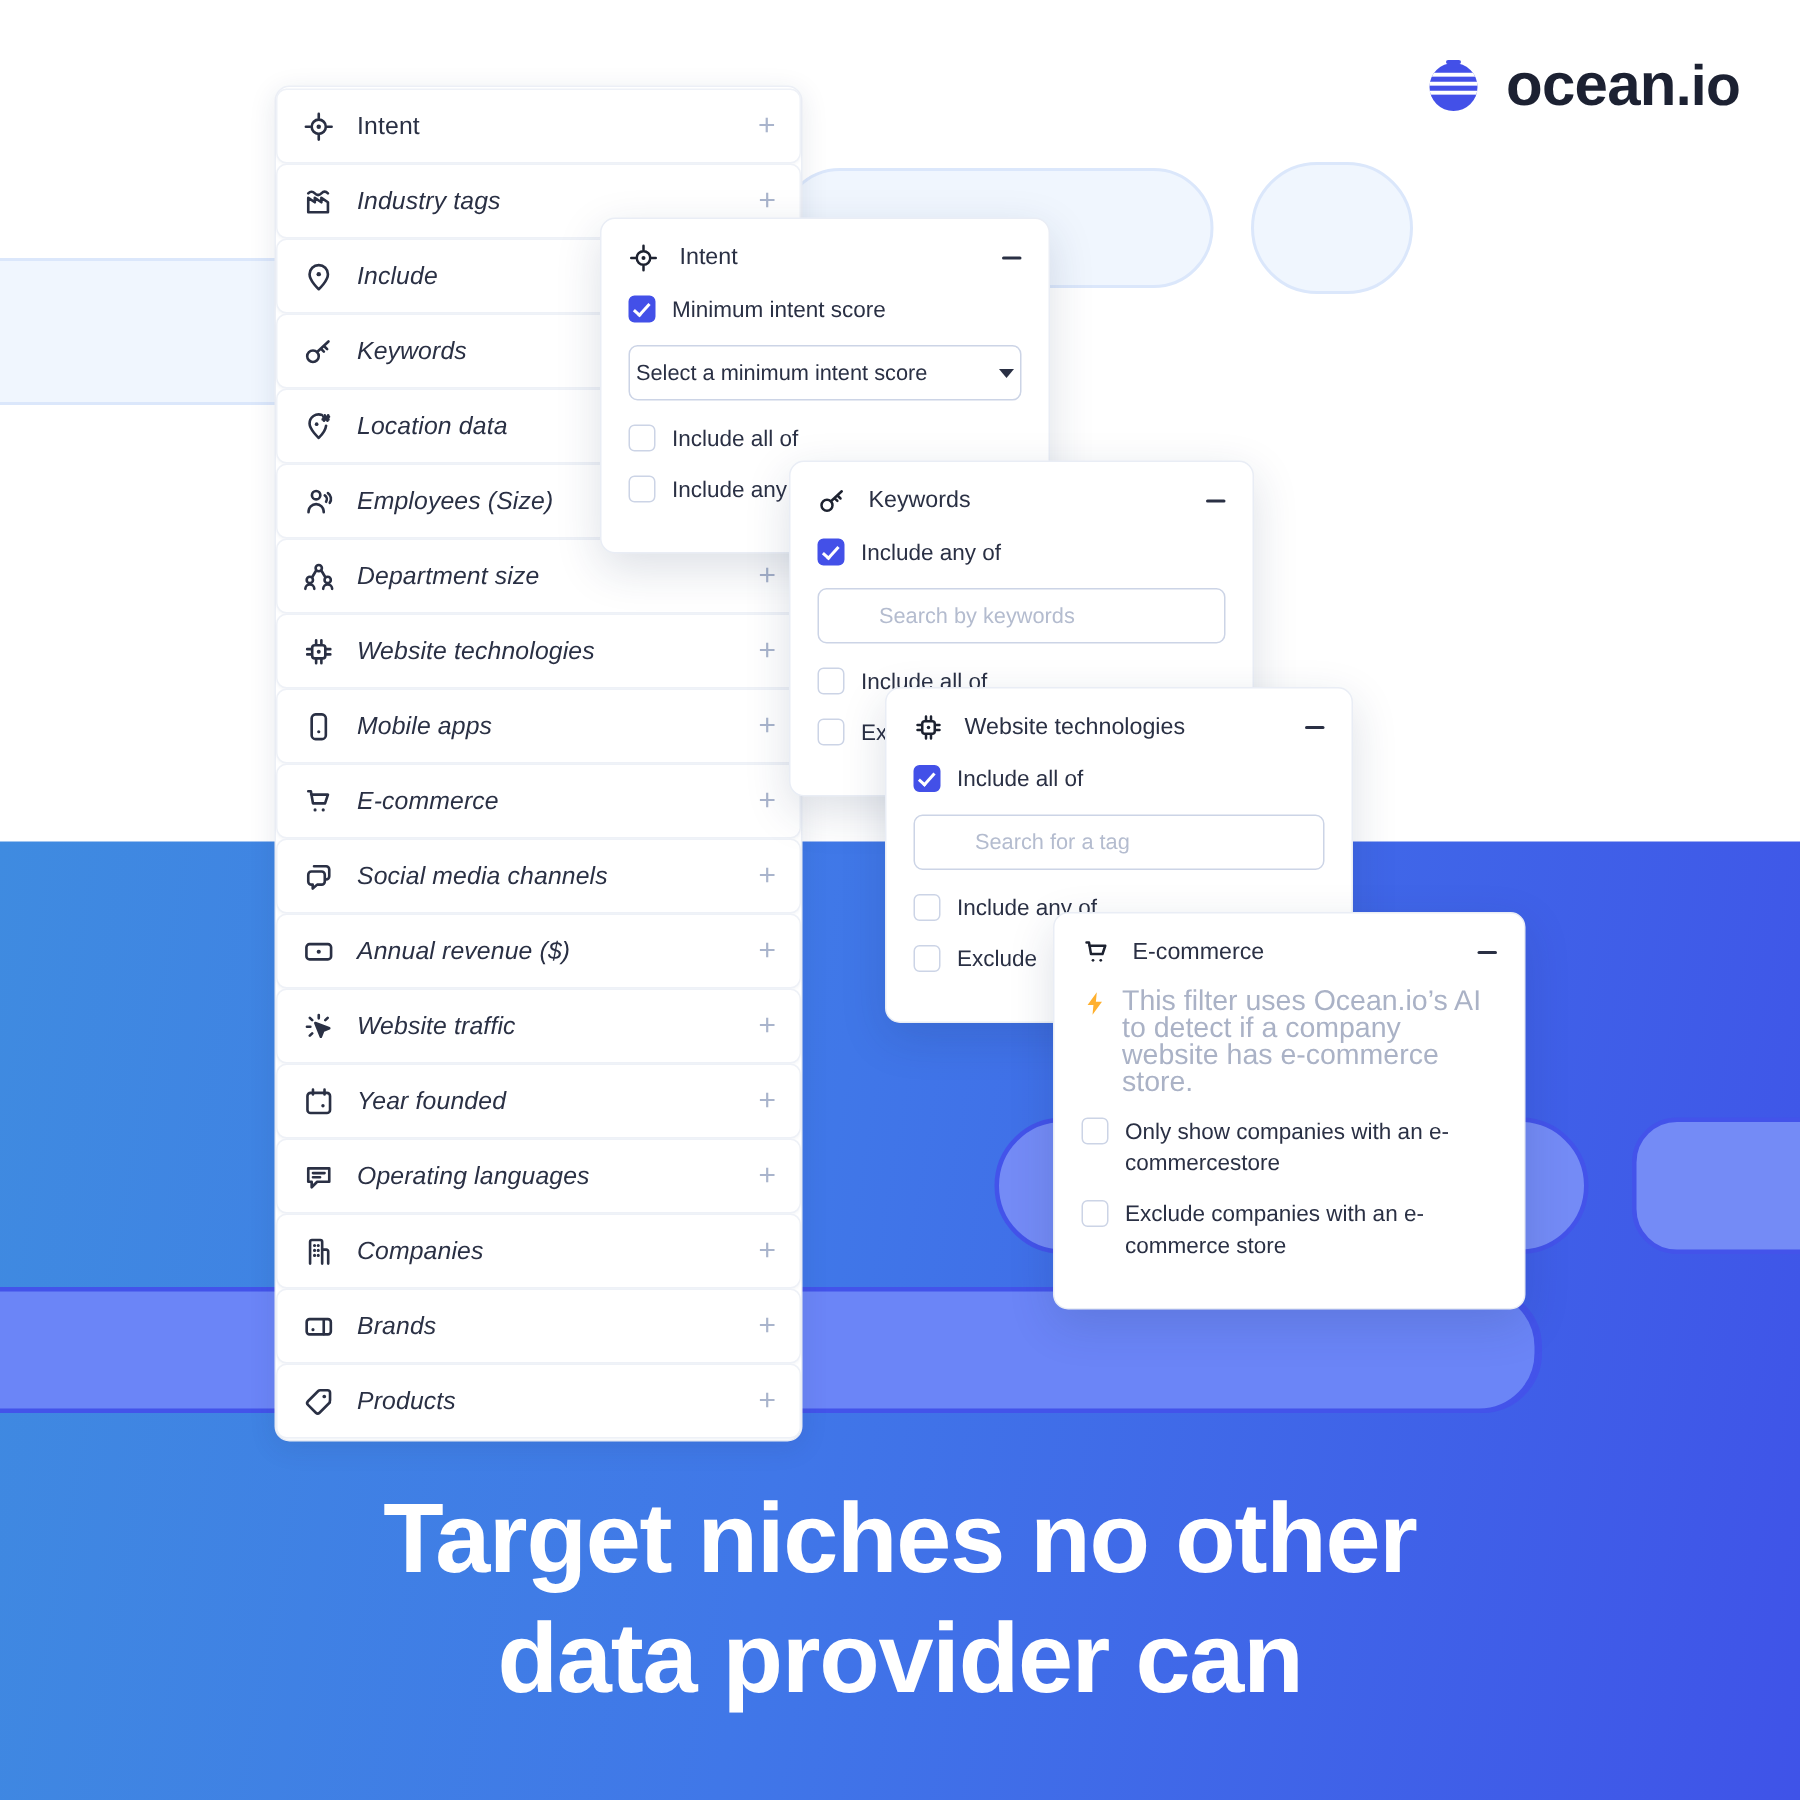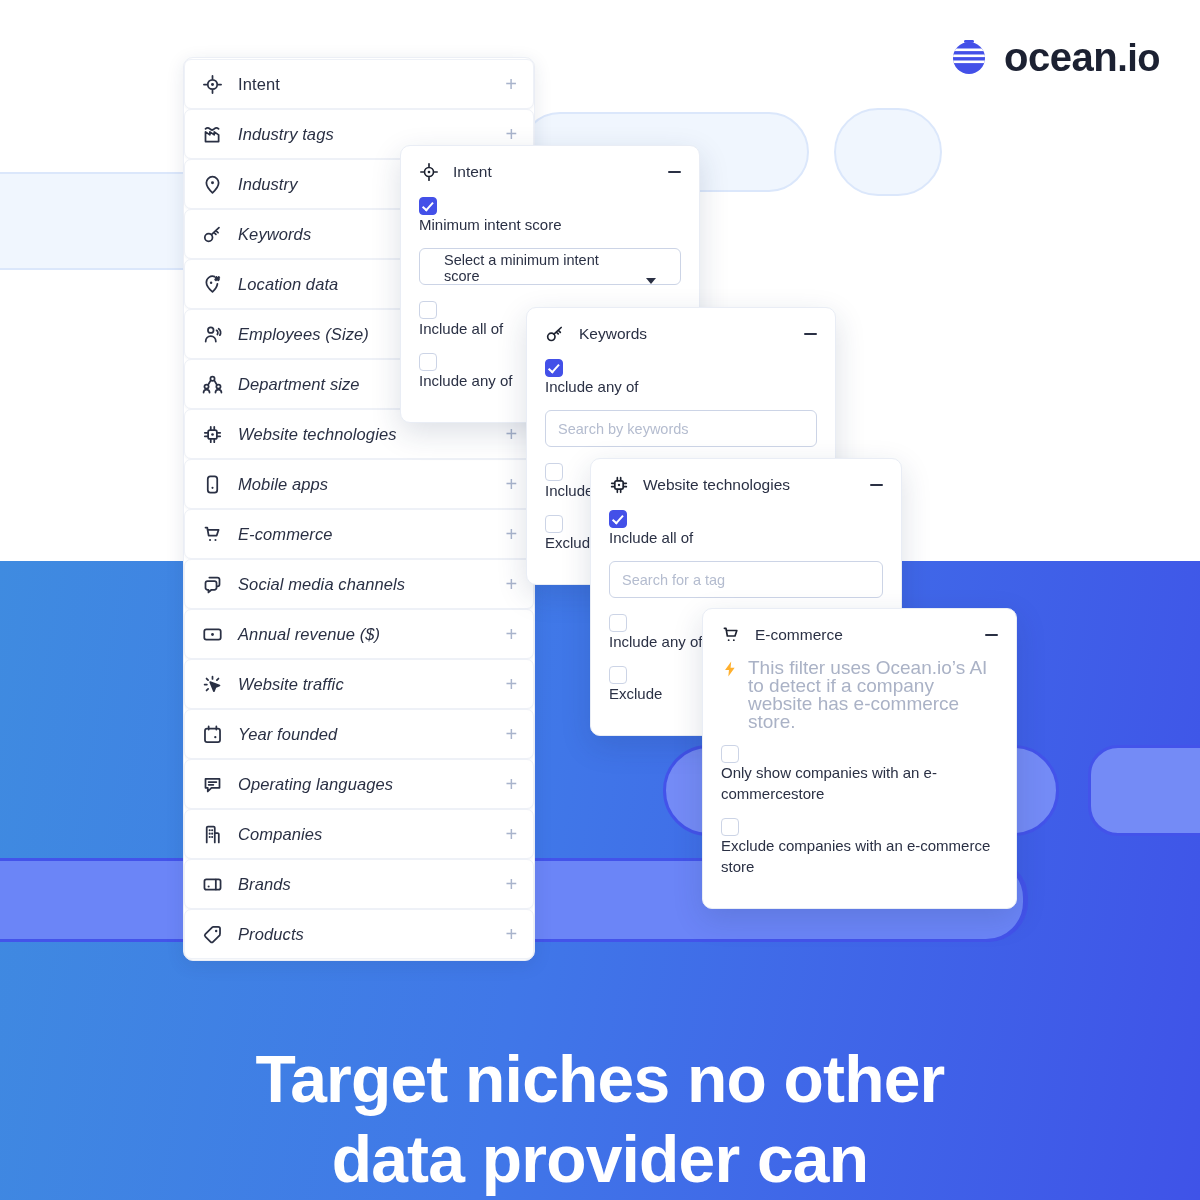--- a/index.html
+++ b/index.html
@@ -166,21 +166,20 @@
   .panel-head .pminus {
     width: 13px; height: 2.4px;
     background: #2a3044;
     border-radius: 2px;
     margin-left: 10px;
   }
   .opt {
     display: flex;
     align-items: flex-start;
     margin-bottom: 13px;
-    flex-direction: column;
   }
   .cbox {
     width: 18px; height: 18px;
     flex: 0 0 18px;
     border: 1.6px solid #ccd4e6;
     border-radius: 4px;
     background: #ffffff;
     box-sizing: border-box;
     margin-right: 11px;
     position: relative;
@@ -199,25 +198,25 @@
     border-width: 0 2px 2px 0;
     transform: rotate(42deg);
   }
   .opt .otext {
     font-size: 15px;
     color: #2a3044;
     line-height: 21px;
   }
   .sel {
     display: flex;
-    align-items: flex-end;
+    align-items: center;
     height: 37px;
     border: 1px solid #ccd4e6;
     border-radius: 6px;
-    padding: 0 24px;
+    padding: 0 4px;
     margin-bottom: 15px;
     box-sizing: border-box;
   }
   .sel .seltext {
     font-size: 14.5px;
     color: #2a3044;
     flex: 1 1 auto;
   }
   .caret {
     width: 0; height: 0;
@@ -232,20 +231,21 @@
     height: 37px;
     border: 1px solid #ccd4e6;
     border-radius: 6px;
     padding: 0 12px;
     margin-bottom: 15px;
     box-sizing: border-box;
   }
   .txtinput .ph {
     font-size: 14.5px;
     color: #b4bccf;
+    margin-left: 28px;
   }
   .ai-note {
     display: flex;
     align-items: flex-start;
     margin-bottom: 13px;
   }
   .ai-note .bolt {
     flex: 0 0 18px;
     width: 18px;
     margin-right: 9px;
@@ -288,21 +288,21 @@
   }
   .logo-text .io {
     color: #1c2132;
     font-weight: 700;
     font-size: 38px;
   }
 
   
   .headline {
     position: absolute;
-    left: 0; top: 1039px;
+    left: 0; top: 985px;
     width: 1200px;
     text-align: center;
     color: #ffffff;
     font-size: 66px;
     font-weight: 700;
     line-height: 80px;
     letter-spacing: -0.8px;
   }
   .headline .line { display: block; }
 </style>
@@ -368,21 +368,21 @@
         <span class="flabel">Industry tags</span>
         <span class="fplus">+</span>
       </div>
       <div class="filter-row">
         <span class="ficon">
           <svg viewBox="0 0 24 24" width="21" height="21" fill="none" stroke="currentColor" stroke-width="2" stroke-linecap="round" stroke-linejoin="round">
             <path d="M12 21.5s7-6.3 7-11.4A7 7 0 0 0 5 10.1c0 5.1 7 11.4 7 11.4z"></path>
             <circle cx="12" cy="10" r="1.7" fill="currentColor" stroke="none"></circle>
           </svg>
         </span>
-        <span class="flabel">Industry</span>
+        <span class="flabel">Include</span>
         <span class="fplus">+</span>
       </div>
       <div class="filter-row">
         <span class="ficon">
           <svg viewBox="0 0 24 24" width="21" height="21" fill="none" stroke="currentColor" stroke-width="2" stroke-linecap="round">
             <circle cx="7.6" cy="15.4" r="4.4"></circle>
             <path d="M10.8 12.2 19.4 4.2M16 7.6l2.4 2.4M13.6 9.6l2.3 2.3"></path>
           </svg>
         </span>
         <span class="flabel">Keywords</span>

